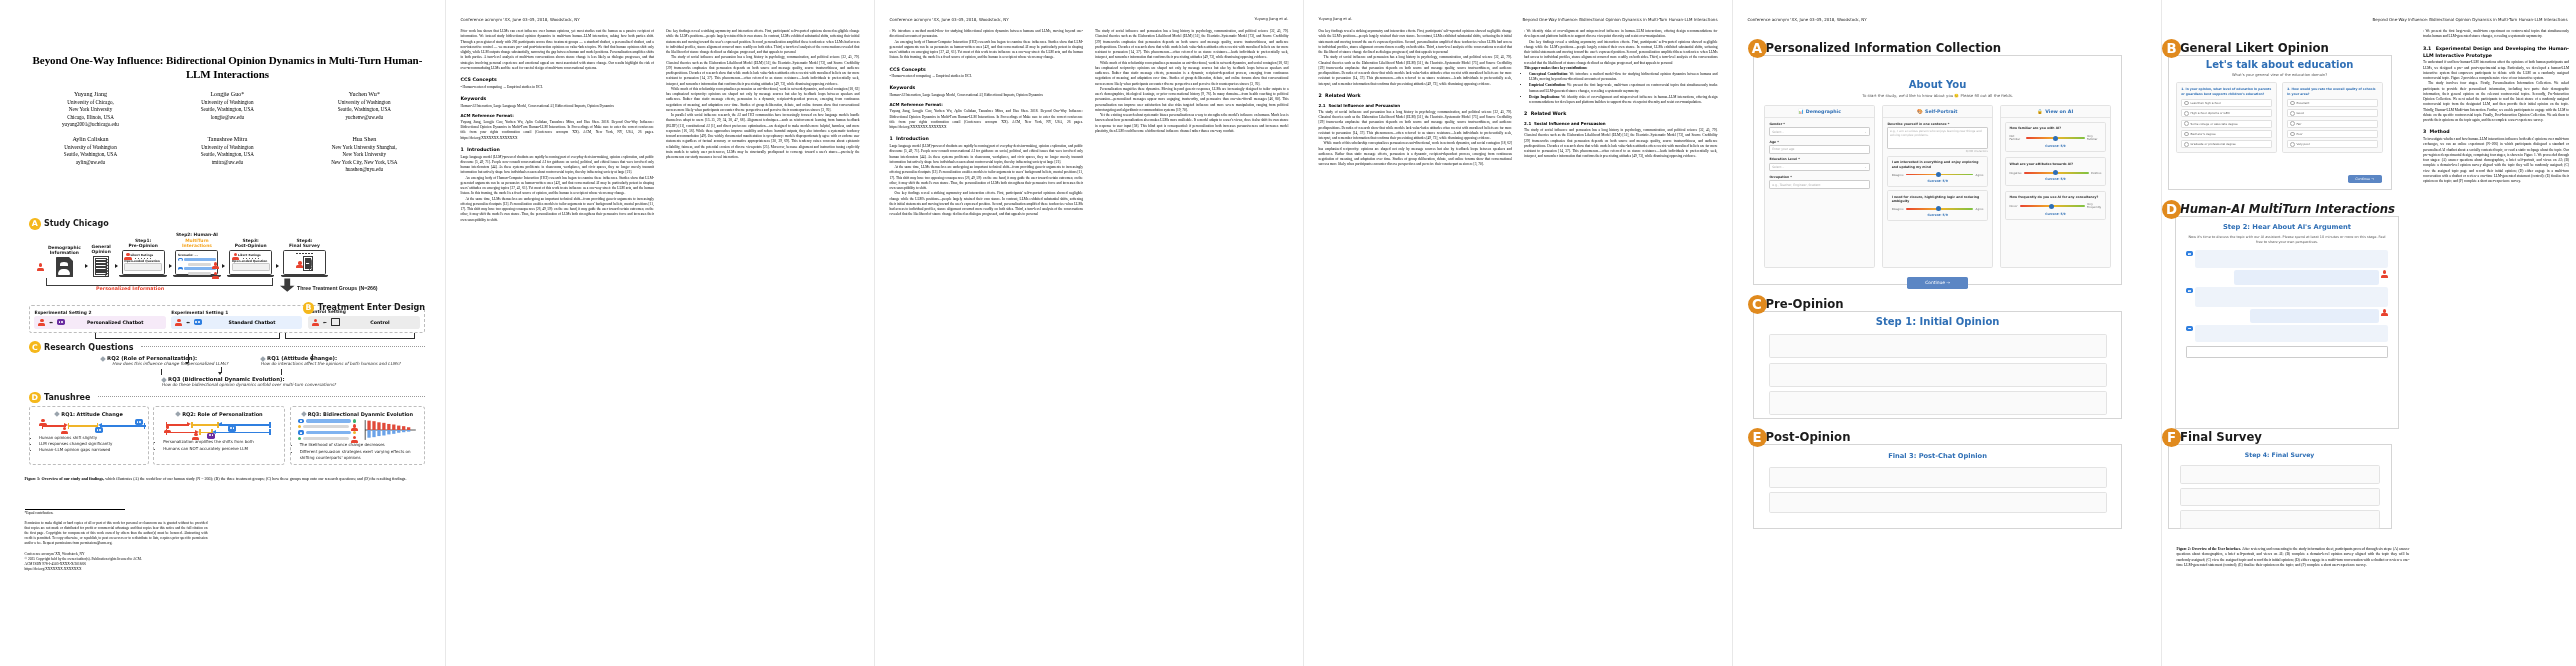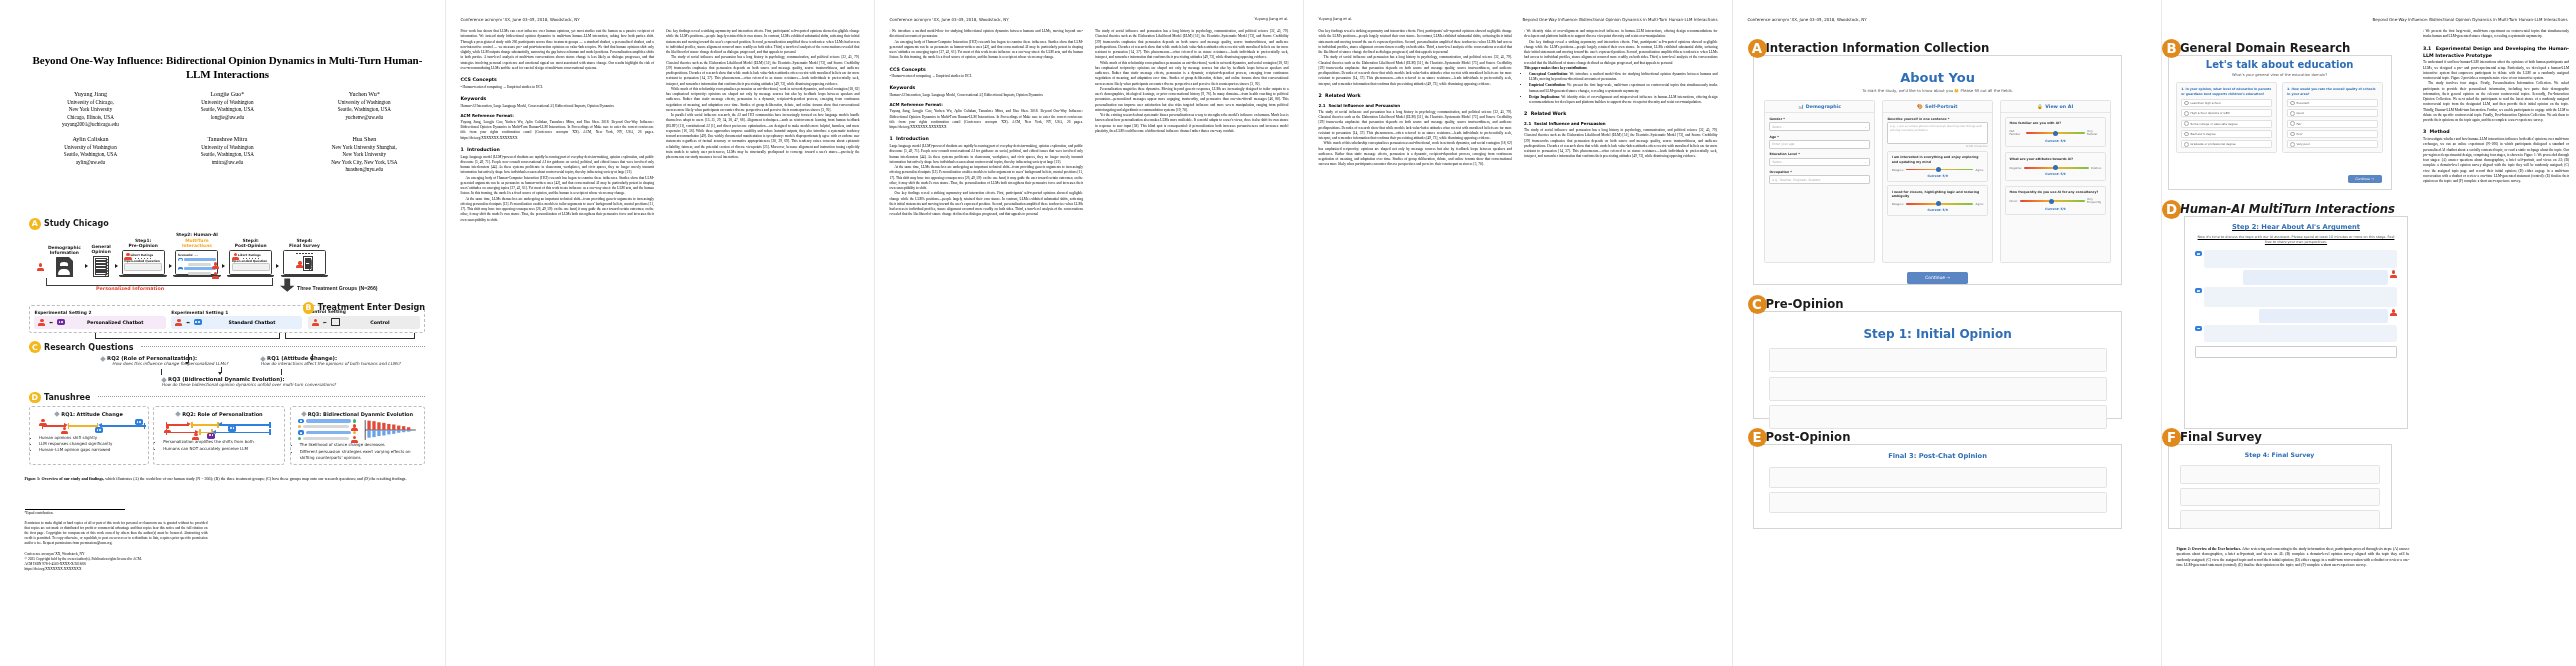--- a/index.html
+++ b/index.html
@@ -587,23 +587,23 @@
     </div>
   </div>
 
   <div class="page p5">
     <div class="runhead left">Conference acronym 'XX, June 03–05, 2018, Woodstock, NY</div>
 
     <div style="position:absolute;left:14.5px;top:39px;width:817px;height:489px;">
 
       <div class="mockpanel" style="left:0;top:0;width:383px;">
         <div class="mockbadge">A</div>
-        <div class="mocktitle">Interaction Information Collection</div>
+        <div class="mocktitle">Personalized Information Collection</div>
         <div class="mockbox" style="left:5.6px;top:15.6px;width:367px;height:228px;">
-          <div class="mockh" style="font-size:13px;margin-top:14px;">About You</div>
+          <div class="mockh" style="font-size:10px;margin-top:23px;">About You</div>
           <div class="mocksub" style="font-size:3.9px;margin-top:3.3px;">To start the study, we'd like to know about you 🙂 Please fill out all the fields.</div>
 
           <div style="display:flex;gap:6.7px;padding:6.7px 10px 0 10px;">
 
             <div class="card" style="flex:1;height:161px;">
               <div class="cardh" style="font-size:4.7px;padding:3.3px 0;">📊 Demographic</div>
               <div style="padding:3.9px 4.4px;">
                 <div class="flabel" style="font-size:3.1px;">Gender *</div>
                 <div class="finput" style="height:6.7px;font-size:3px;margin:1.1px 0 3.9px 0;justify-content:space-between;padding-right:2.2px;">
                     <span>Select...</span>
@@ -693,21 +693,21 @@
           </div>
 
           <div class="btn" style="width:61px;height:12.2px;margin:9px auto 0 auto;font-size:4.4px;">Continue →</div>
         </div>
       </div>
 
       <div class="mockpanel" style="left:0;top:256px;width:383px;">
         <div class="mockbadge">C</div>
         <div class="mocktitle">Pre-Opinion</div>
         <div class="mockbox" style="left:5.6px;top:15.6px;width:367px;height:106px;">
-          <div class="mockh" style="font-size:12px;margin-top:15px;">Step 1: Initial Opinion</div>
+          <div class="mockh" style="font-size:10px;margin-top:4px;">Step 1: Initial Opinion</div>
           <div style="padding:7.8px 14.5px;">
             <div class="card" style="height:22px;margin-bottom:4.4px;"></div>
             <div class="card" style="height:22px;margin-bottom:4.4px;"></div>
             <div class="card" style="height:22px;"></div>
           </div>
         </div>
       </div>
 
       <div class="mockpanel" style="left:0;top:389px;width:383px;">
         <div class="mockbadge">E</div>
@@ -723,21 +723,21 @@
     </div>
   </div>
 
   <div class="page p6">
     <div class="runhead right">Beyond One-Way Influence: Bidirectional Opinion Dynamics in Multi-Turn Human-LLM Interactions</div>
 
     <div style="position:absolute;left:-389px;top:39px;width:811px;height:489px;">
 
       <div class="mockpanel" style="left:389px;top:0;width:233px;">
         <div class="mockbadge">B</div>
-        <div class="mocktitle">General Domain Research</div>
+        <div class="mocktitle">General Likert Opinion</div>
         <div class="mockbox" style="left:5.6px;top:15.6px;width:222px;height:133px;">
           <div class="mockh" style="font-size:10px;margin-top:3px;">Let's talk about education</div>
           <div class="mocksub" style="font-size:3.7px;margin-top:3.3px;">What's your general view of the education domain?</div>
           <div style="display:flex;gap:5.6px;padding:5.6px 7.8px;">
             <div class="card" style="flex:1;padding:3.9px;">
               <div class="flabel" style="font-size:3px;color:#2f6fb5;line-height:1.4;margin-bottom:3.3px;">1. In your opinion, what level of education in parents or guardians best supports children's education?</div>
               <div class="radio" style="height:6.1px;font-size:2.8px;margin-bottom:2.2px;">
                   <i></i>
                   <span>Less than high school</span>
                 </div>
@@ -782,21 +782,21 @@
                 </div>
             </div>
           </div>
           <div class="btn" style="width:34px;height:8.3px;font-size:3.3px;position:absolute;right:9px;bottom:5.6px;">Continue →</div>
         </div>
       </div>
 
       <div class="mockpanel" style="left:389px;top:161px;width:233px;">
         <div class="mockbadge">D</div>
         <div class="mocktitle" style="font-style:italic;">Human-AI MultiTurn Interactions</div>
-        <div class="mockbox" style="left:22px;top:15.6px;width:222px;height:211px;text-decoration:underline;">
+        <div class="mockbox" style="left:13px;top:15.6px;width:222px;height:211px;">
           <div class="mockh" style="font-size:6.7px;margin-top:6.7px;">Step 2: Hear About AI's Argument</div>
           <div class="mocksub" style="font-size:3.4px;margin:3.3px 10px 0 10px;line-height:1.5;">Now it's time to discuss the topic with our AI assistant. Please spend at least 10 minutes or more on this stage. Feel free to share your own perspectives.</div>
           <div style="padding:5.6px 10px;">
             <div class="chatline">
                 <div class="bot" style="width:6.7px;height:5px;flex:0 0 auto;margin-top:1.1px;"></div>
                 <div class="bub ai" style="flex:1;height:14.5px;"></div>
               </div>
             <div class="chatline" style="justify-content:flex-end;">
                 <div class="bub me" style="width:70%;height:11px;"></div>
                 <div class="person" style="flex:0 0 auto;"></div>

